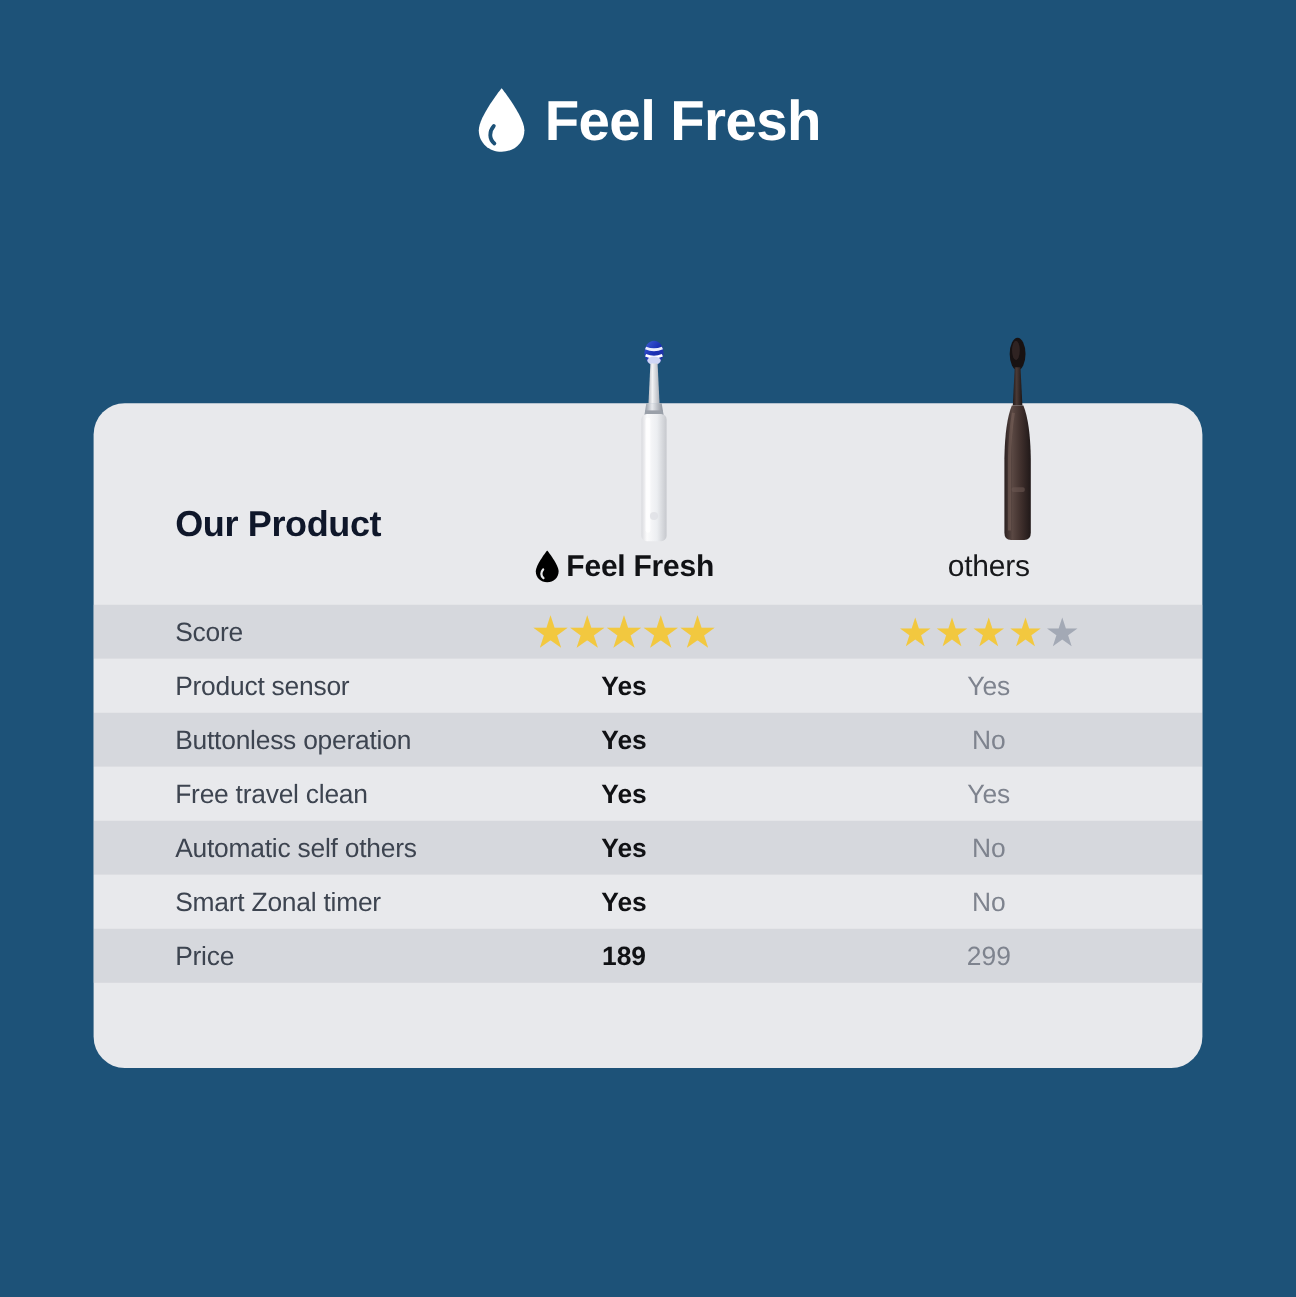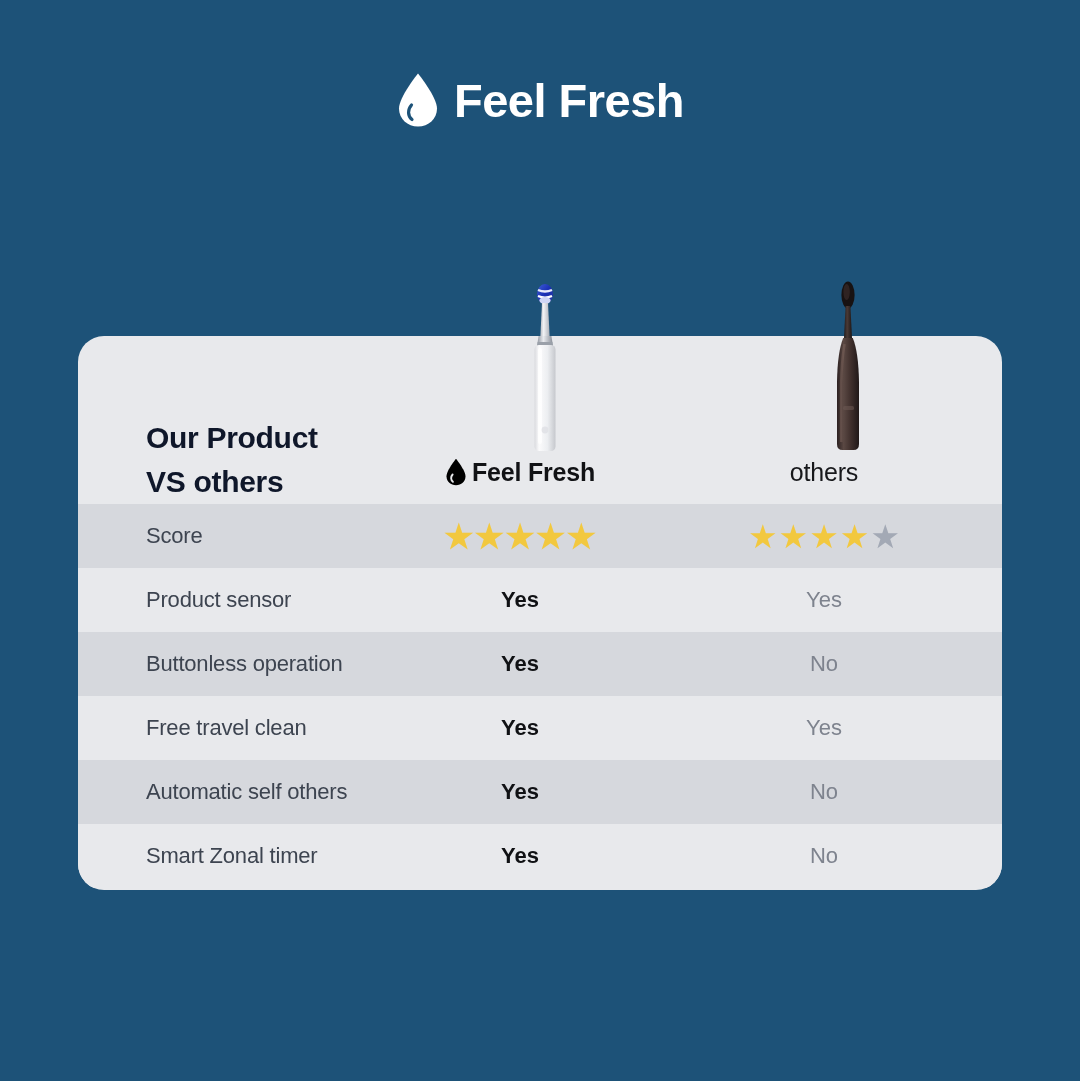--- a/index.html
+++ b/index.html
@@ -128,21 +128,21 @@
   
   .rows {
     position: absolute;
     left: 0;
     top: 168px;
     width: 100%;
   }
 
   .row {
     position: relative;
-    height: 64px;
+    height: 45px;
     display: flex;
     align-items: center;
   }
 
   .row.dark  { background: #d6d8dd; }
   .row.light { background: #e8e9ec; }
 
   .cell-label {
     position: absolute;
     left: 68px;
@@ -269,21 +269,20 @@
     <path d="M36.5 66 Q33.5 84 33.2 106 L33.2 164" stroke="#7b635c" stroke-width="2.6" fill="none" opacity="0.5"></path>
     <rect x="35" y="128" width="11" height="4" rx="1.6" fill="#6d5a53" opacity="0.55"></rect>
   </svg>
 </div>
 
 <div class="card">
 
   <div class="card-head">
     <div class="title">
       <div>Our Product</div>
-      <div>VS others</div>
     </div>
 
     <div class="col-label ours">
       <svg class="col-drop" viewBox="0 0 22 28" aria-hidden="true">
         <path d="M11 0.8 C11 0.8 1.5 12.5 1.5 18.3 C1.5 23.6 5.8 27.3 11 27.3 C16.2 27.3 20.5 23.6 20.5 18.3 C20.5 12.5 11 0.8 11 0.8 Z" fill="#000000"></path>
         <path d="M7.6 16.5 C5.6 18.7 5.6 22 7.9 23.8" fill="none" stroke="#e8e9ec" stroke-width="1.9" stroke-linecap="round"></path>
       </svg>
       <span class="col-name-ours">Feel Fresh</span>
     </div>
 
@@ -339,15 +338,20 @@
       <div class="cell-ours">Yes</div>
       <div class="cell-other">No</div>
     </div>
 
     <div class="row light">
       <div class="cell-label">Smart Zonal timer</div>
       <div class="cell-ours">Yes</div>
       <div class="cell-other">No</div>
     </div>
 
+    <div class="row dark">
+      <div class="cell-label">Price</div>
+      <div class="cell-ours">189</div>
+      <div class="cell-other">299</div>
+    </div>
 
   </div>
 </div>
 
 </body></html>

